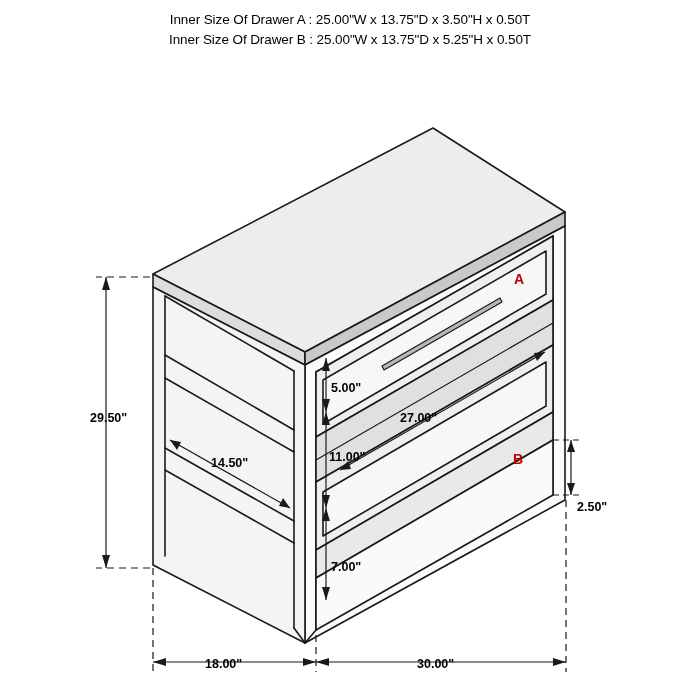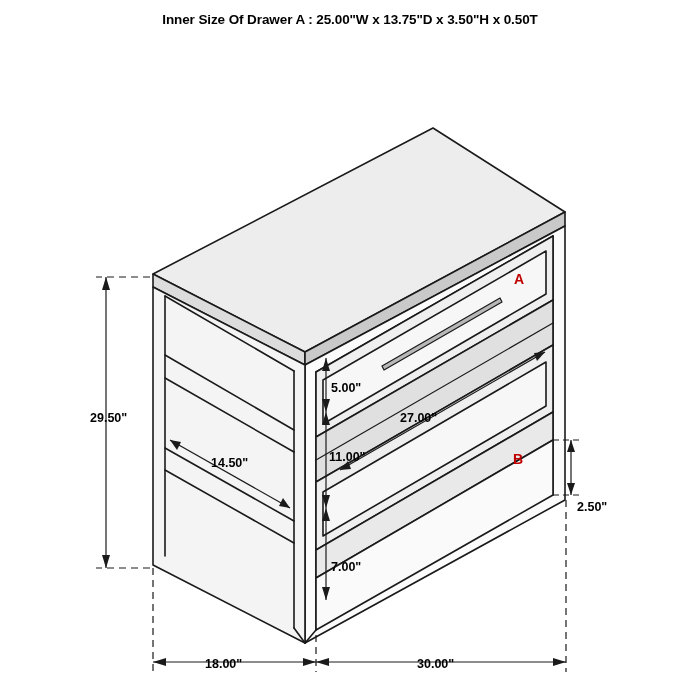--- a/index.html
+++ b/index.html
@@ -19,21 +19,21 @@
     width: 700px;
     height: 700px;
   }
   .header {
     position: absolute;
     top: 10px;
     left: 0;
     width: 700px;
     text-align: center;
     font-size: 13.5px;
-    font-weight: bold;
+    font-weight: normal;
     color: #000;
     line-height: 20px;
     letter-spacing: -0.1px;
   }
   .header div {
     white-space: nowrap;
   }
   svg {
     position: absolute;
     top: 0;
@@ -54,20 +54,21 @@
     white-space: nowrap;
   }
 </style>
 </head>
 <body>
 
 <div id="page">
 
   <div class="header">
     <div>Inner Size Of Drawer A : 25.00"W x 13.75"D x 3.50"H x 0.50T</div>
+    <div>Inner Size Of Drawer B : 25.00"W x 13.75"D x 5.25"H x 0.50T</div>
   </div>
 
   <svg width="700" height="700" viewBox="0 0 700 700">
     <g fill="none" stroke="#1a1a1a" stroke-width="1.6" stroke-linejoin="round" stroke-linecap="round">
 
       <g>
         <polygon points="433,128 565,212 305,352 153,274" fill="#ededed" stroke="#1a1a1a"></polygon>
         <polygon points="153,274 305,352 305,365 153,287" fill="#dcdcdc" stroke="#1a1a1a"></polygon>
         <polygon points="305,352 565,212 565,226 305,365" fill="#c9c9c9" stroke="#1a1a1a"></polygon>
       </g>

